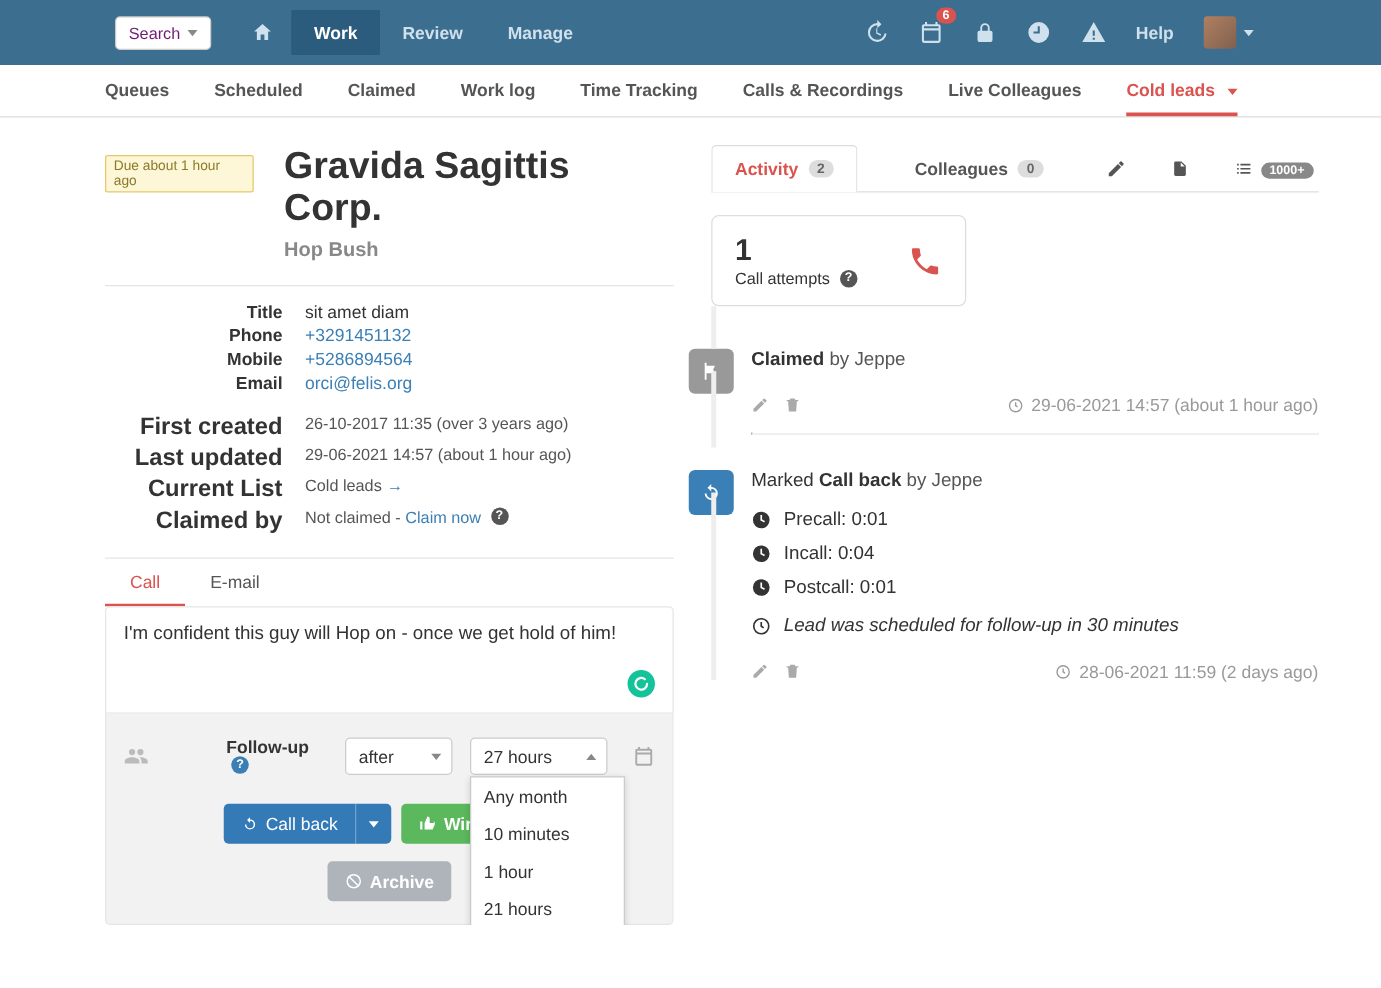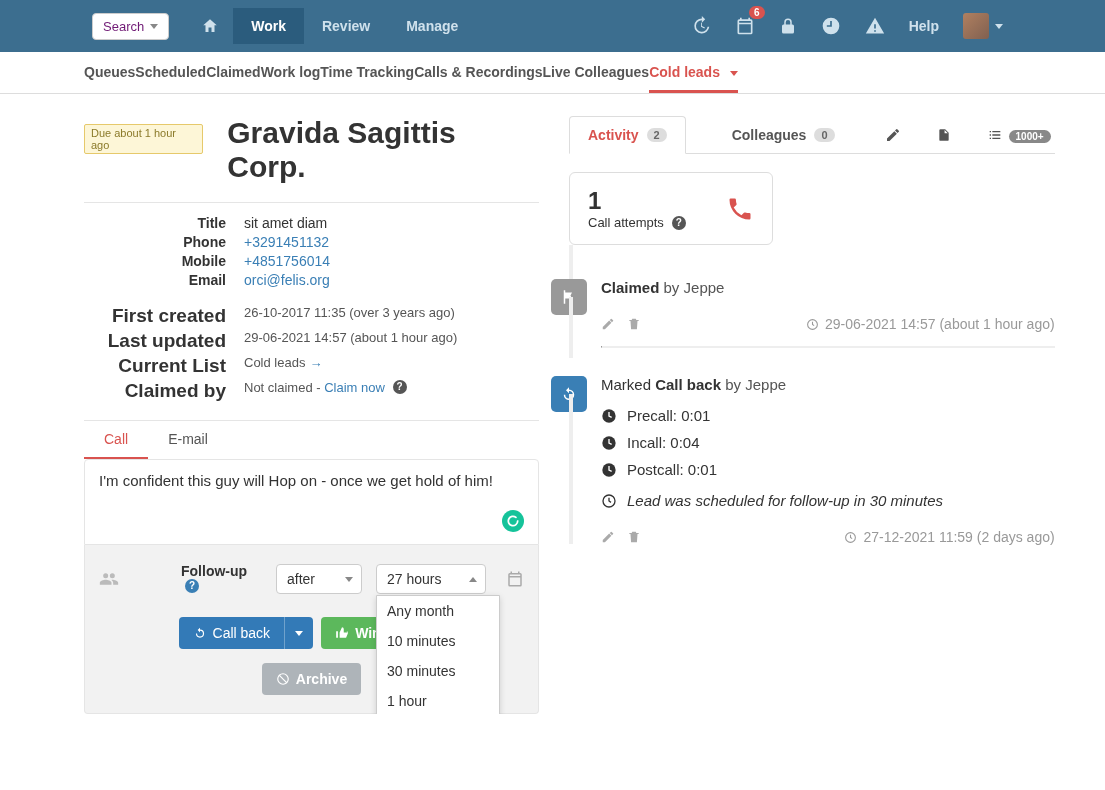--- a/index.html
+++ b/index.html
@@ -12,21 +12,21 @@
   .nav-main .nav-item.home { padding: 0 14px; }
   .nav-main .nav-item.active { background: #2b5c7d; color: #fff; }
   .topbar-right { margin-left: auto; display: flex; align-items: center; gap: 24px; padding-right: 90px; }
   .icon-wrap { position: relative; color: #cfe1ec; cursor: pointer; display: flex; align-items: center; }
   .badge-notif { position: absolute; top: -10px; right: -10px; background: #d9534f; color: #fff; font-size: 10px; font-weight: 700; padding: 1px 5px; border-radius: 8px; }
   .help-link { color: #cfe1ec; font-weight: 600; cursor: pointer; }
   .avatar { width: 26px; height: 26px; background: linear-gradient(135deg,#b08060,#806050); border-radius: 3px; display: inline-block; }
   .avatar-wrap { display: flex; align-items: center; gap: 6px; }
   .caret-light { width:0;height:0;border-left:4px solid transparent;border-right:4px solid transparent;border-top:5px solid #cfe1ec;display:inline-block; }
 
-  .subnav { border-bottom: 1px solid #ddd; padding: 0 12px 0 84px; display: flex; height: 42px; align-items: flex-end; }
+  .subnav { border-bottom: 1px solid #ddd; padding: 0 12px 0 84px; display: flex; gap: 36px; height: 42px; align-items: flex-end; }
   .subnav .tab { color: #555; font-weight: 600; font-size: 14px; padding-bottom: 10px; border-bottom: 3px solid transparent; cursor: pointer; }
   .subnav .tab.active { color: #d9534f; border-bottom-color: #d9534f; }
   .subnav .tab .caret-red { width:0;height:0;border-left:4px solid transparent;border-right:4px solid transparent;border-top:5px solid #d9534f;display:inline-block;margin-left:6px;vertical-align:middle; }
 
   .content { display: flex; padding: 22px 84px 0 84px; gap: 30px; }
   .left { flex: 0 0 455px; }
   .right { flex: 1; }
 
   .due-badge { display: inline-block; border: 1px solid #e6c96b; background: #fdf6d7; color: #8b7a2a; font-size: 11px; padding: 2px 6px; border-radius: 2px; vertical-align: top; margin-top: 8px; }
   .lead-head { display: flex; align-items: flex-start; gap: 24px; }
@@ -177,35 +177,36 @@
   </div>
 </div>
 
 <div class="content">
 
   <div class="left">
     <div class="lead-head">
       <span class="due-badge">Due about 1 hour ago</span>
       <div>
         <div class="lead-title">Gravida Sagittis Corp.</div>
+        <div class="lead-sub">Hop Bush</div>
       </div>
     </div>
     <hr class="divider">
     <div>
       <div class="field-row">
           <div class="field-label">Title</div>
           <div class="field-val">sit amet diam</div>
         </div>
       <div class="field-row">
           <div class="field-label">Phone</div>
           <div class="field-val link">+3291451132</div>
         </div>
       <div class="field-row">
           <div class="field-label">Mobile</div>
-          <div class="field-val link">+4851756014</div>
+          <div class="field-val link">+5286894564</div>
         </div>
       <div class="field-row">
           <div class="field-label">Email</div>
           <div class="field-val link">orci@felis.org</div>
         </div>
     </div>
     <div style="height:14px"></div>
     <div>
       <div class="field-row meta-row">
           <div class="field-label">First created</div>
@@ -251,21 +252,20 @@
             <span>after</span>
             <span class="caret-down"></span>
           </span>
           <span class="select-box" style="width:116px">
             <span>27 hours</span>
             <span class="caret-up"></span>
             
             <div class="dropdown-menu" style="left:-1px;top:30px;width:124px;">
               <div class="opt">Any month</div>
               <div class="opt">10 minutes</div>
-              <div class="opt">30 minutes</div>
               <div class="opt">1 hour</div>
               <div class="opt">21 hours</div>
               <div class="opt sel">27 hours</div>
               <div class="opt">Next month</div>
             </div>
           </span>
           <span class="cal-icon">
             <svg width="18" height="18" viewBox="0 0 24 24" fill="currentColor">
                 <path d="M19 4h-1V2h-2v2H8V2H6v2H5a2 2 0 0 0-2 2v14a2 2 0 0 0 2 2h14a2 2 0 0 0 2-2V6a2 2 0 0 0-2-2zm0 16H5V10h14zM5 8V6h14v2z"></path>
               </svg>
@@ -436,20 +436,20 @@
                   <svg width="14" height="14" viewBox="0 0 24 24" fill="currentColor">
                     <path d="M6 7h12l-1 14H7zm3-4h6l1 2H8zM4 5h16v2H4z"></path>
                   </svg>
                 </span>
             </div>
             <div class="ts">
               <svg width="13" height="13" viewBox="0 0 24 24" fill="none" stroke="currentColor" stroke-width="2">
                   <circle cx="12" cy="12" r="9"></circle>
                   <path d="M12 7v5l3 2"></path>
                 </svg>
-              <span>27-12-2021 11:59 (2 days ago)</span>
+              <span>28-06-2021 11:59 (2 days ago)</span>
             </div>
           </div>
         </div>
       </div>
     </div>
   </div>
 </div>
 
 </body></html>

